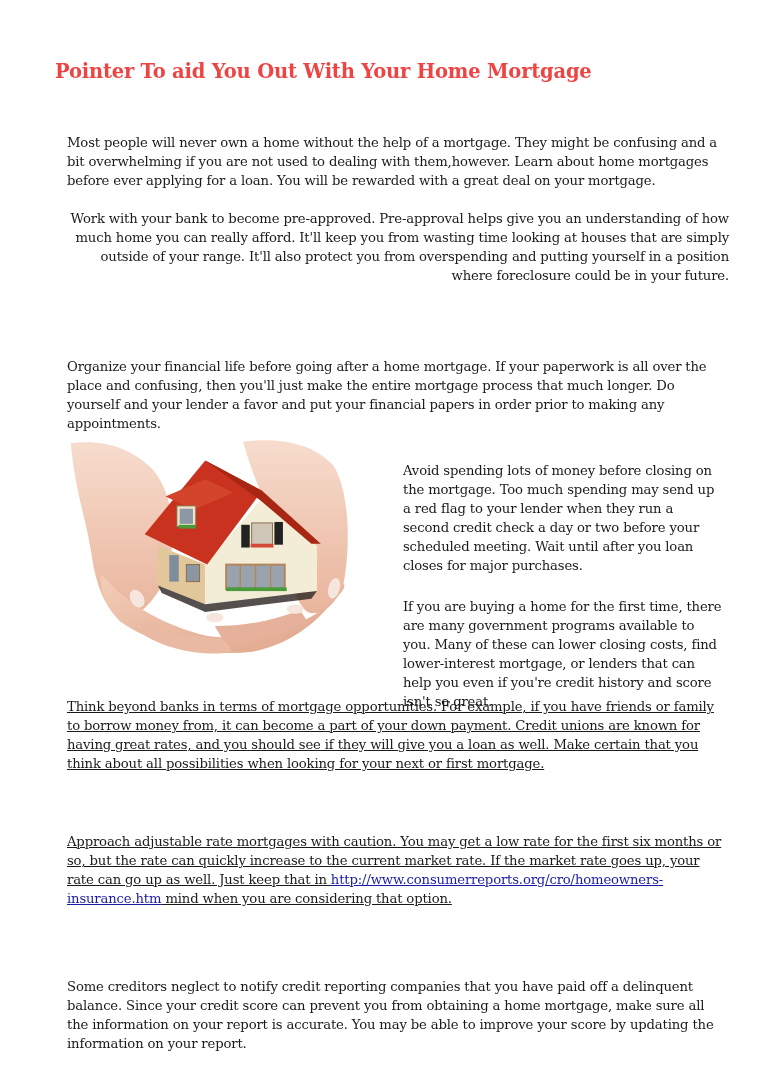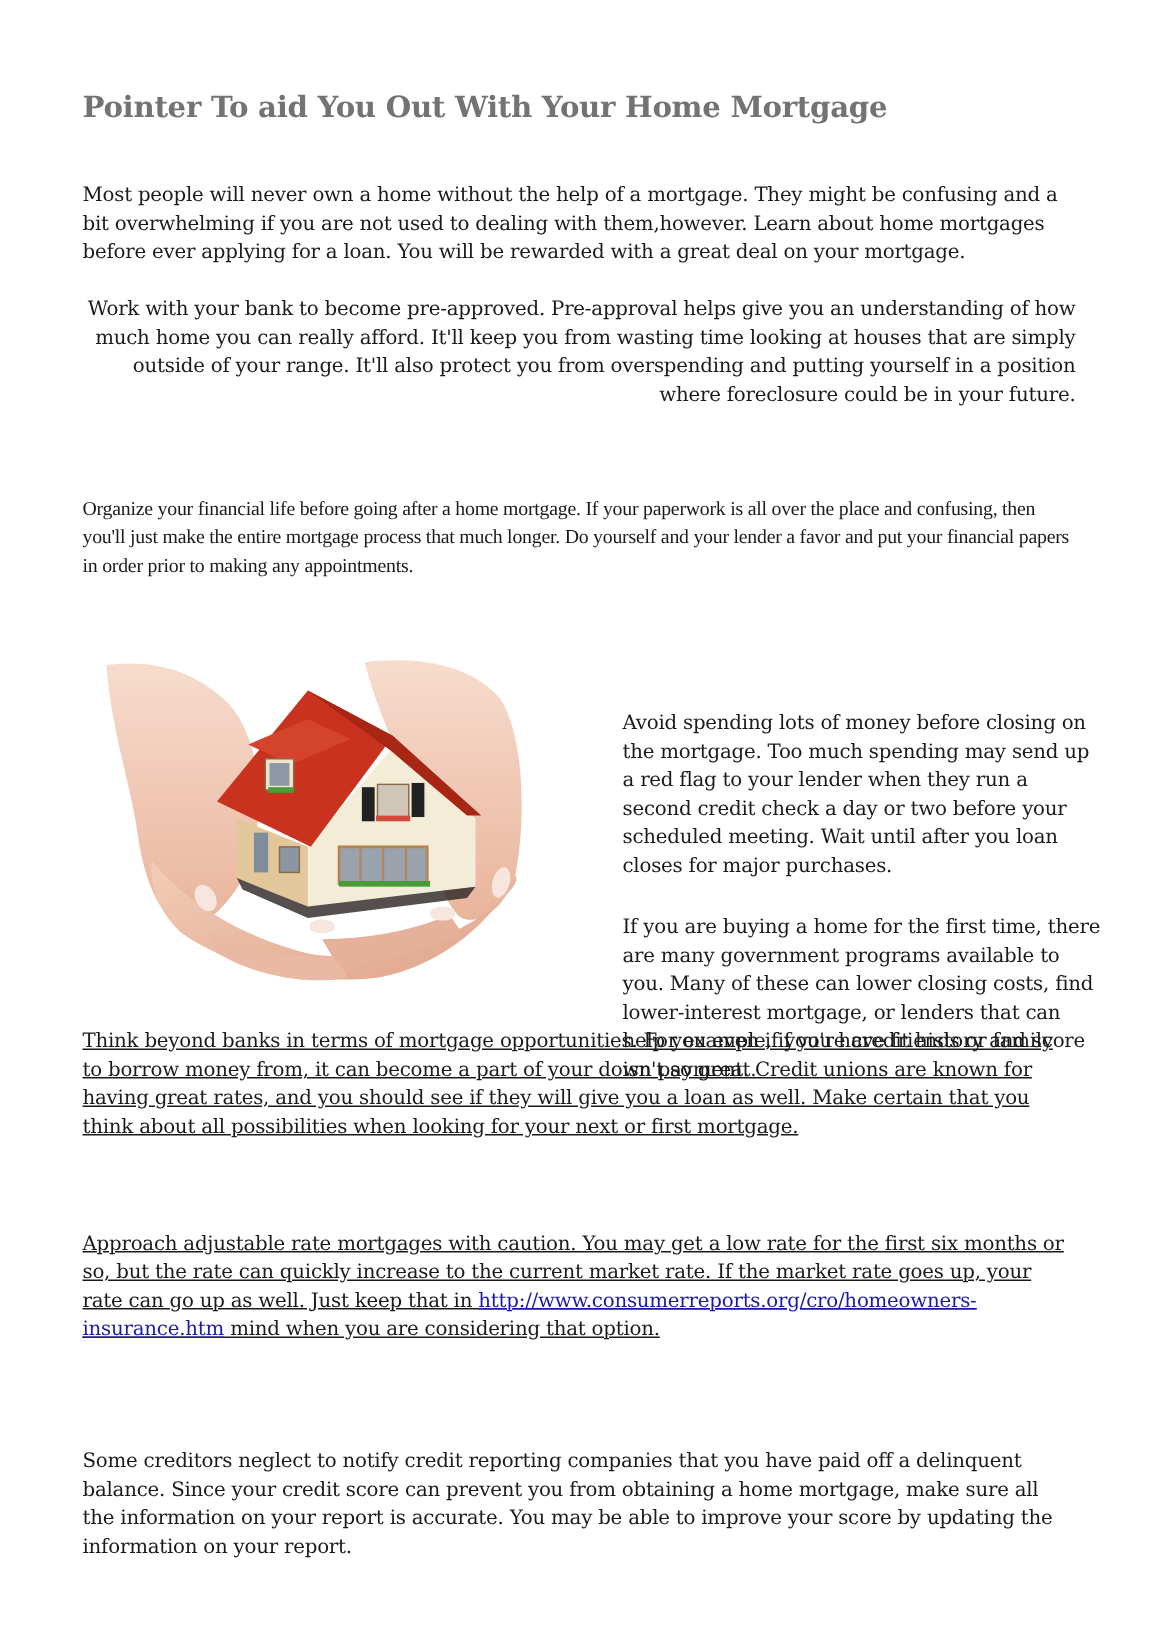--- a/index.html
+++ b/index.html
@@ -3,35 +3,35 @@
   <meta charset="utf-8">
   <style>
     html, body { margin: 0; padding: 0; background: #ffffff; }
     body {
       width: 768px; height: 1087px; position: relative; overflow: hidden;
       font-family: "DejaVu Serif", "Liberation Serif", serif;
       color: #1a1a1a;
     }
     .title {
       position: absolute; left: 55px; top: 60px; margin: 0;
-      font-size: 19.5px; font-weight: bold; letter-spacing: -0.2px; color: #737373;
+      font-size: 19.5px; font-weight: bold; letter-spacing: -0.2px; color: #ef4444;
       white-space: nowrap;
     }
     .para {
-      position: absolute; left: 55px; width: 662px; margin: 0;
+      position: absolute; left: 55px; width: 662px; margin: 12px;
       font-size: 13.2px; line-height: 18.9px; letter-spacing: -0.15px;
     }
     .p1 { top: 122px; }
     .p2 { top: 198px; text-align: right; }
-    .p3 { top: 330px; font-family: Liberation Serif, serif; }
+    .p3 { top: 346px; }
     .p4 { top: 686px; text-decoration: underline; }
     .p5 { top: 821px; text-decoration: underline; }
     .p6 { top: 966px; }
     .side {
-      position: absolute; left: 403px; width: 320px; margin: 12px;
+      position: absolute; left: 403px; width: 320px; margin: 0;
       font-size: 13.2px; line-height: 18.9px; letter-spacing: -0.15px;
     }
     .s1 { top: 462px; }
     .s2 { top: 598px; }
     a.link { color: #1a1aa6; text-decoration: underline; }
 
     
     .figure { position: absolute; left: 62px; top: 432px; width: 296px; height: 232px; }
     .figure svg { width: 100%; height: 100%; display: block; }
   </style>

